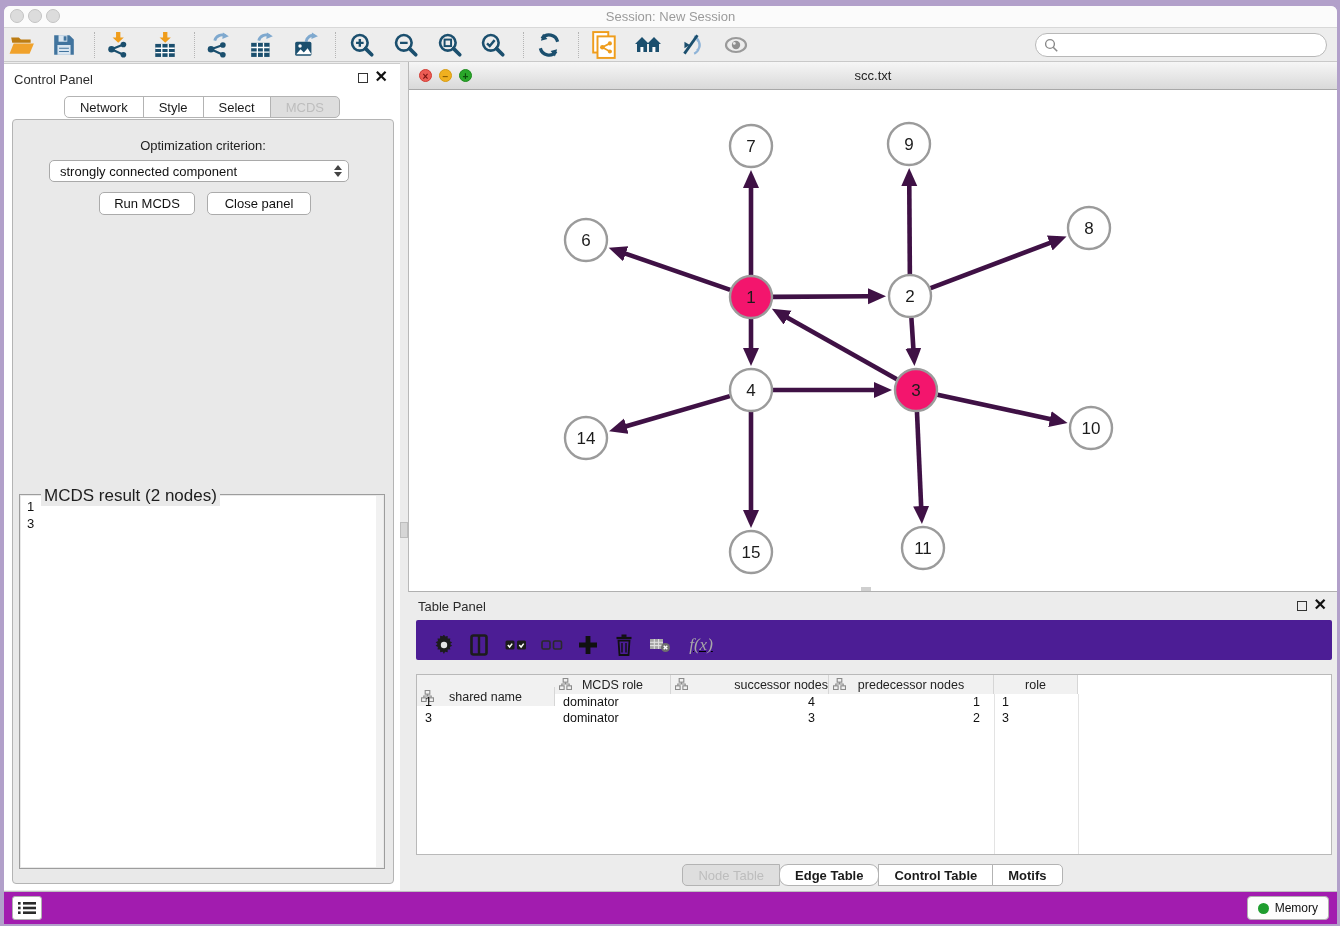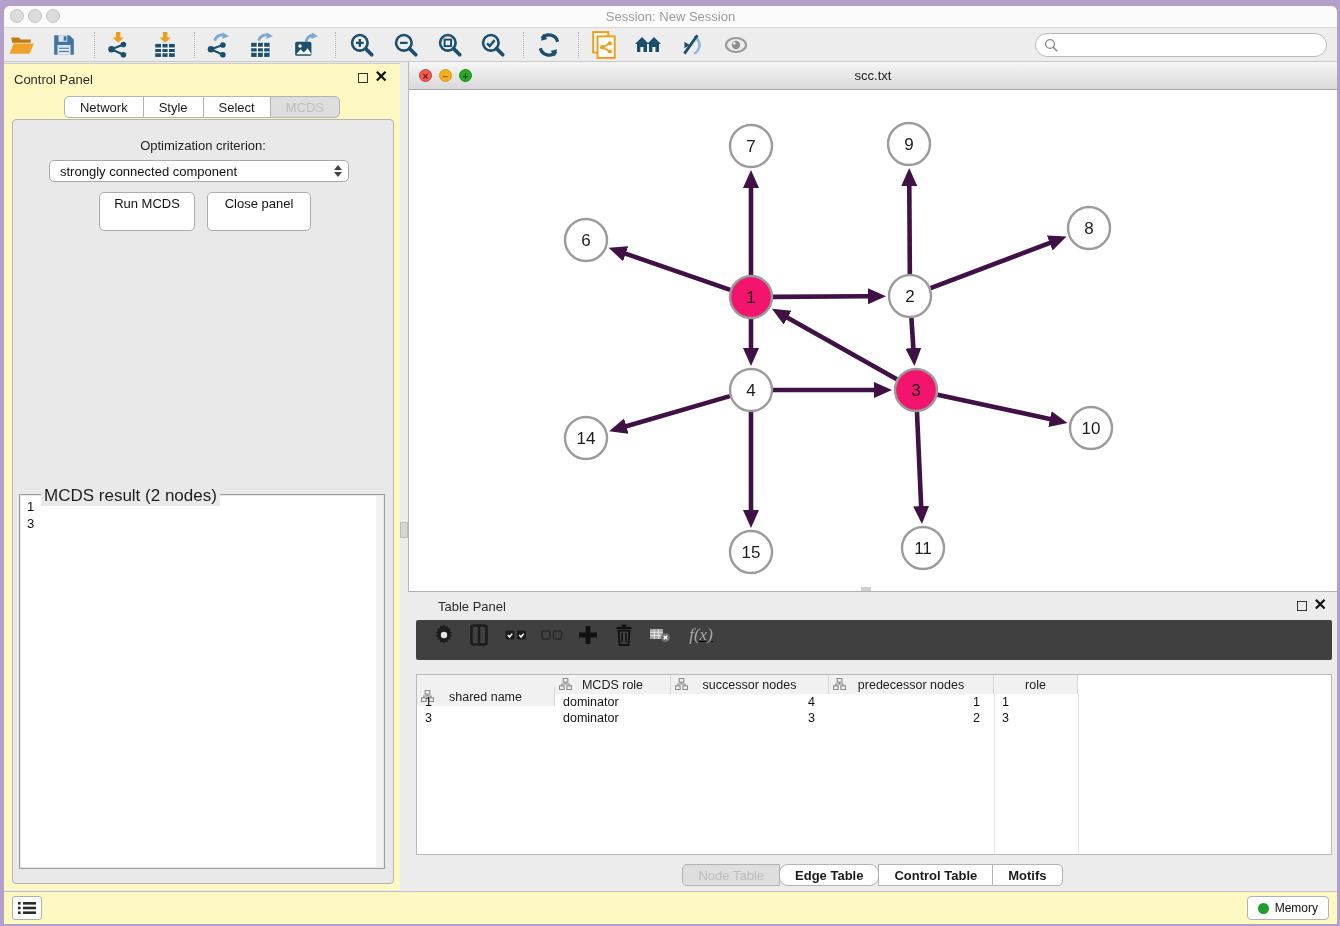--- a/index.html
+++ b/index.html
@@ -26,21 +26,21 @@
   .searchbox { position:absolute; top:5px; height:24px; width:292px; background:#fff;
                border:1px solid #b8b8b8; border-radius:12px; display:flex; align-items:center;
                padding-left:8px; }
 
   
   .v-splitter-handle { position:absolute; left:396px; top:516px; width:8px; height:16px;
                background:#d6d6d6; border:1px solid #bdbdbd; }
 
   
   .control-panel { position:absolute; left:0; top:57px; width:396px; height:827px;
-                   background:#fef9c3; border-top:1px solid #cccccc; }
+                   background:#ffffff; border-top:1px solid #cccccc; }
   .panel-title { position:absolute; left:10px; top:8px; font-size:13px; color:#2b2b2b; }
   .panel-float { position:absolute; top:9px; width:10px; height:10px;
                  border:1.6px solid #333; background:transparent; }
   .panel-close { position:absolute; top:4px; font-size:16px; font-weight:bold; color:#111;
                  line-height:18px; }
   .cp-tabs { position:absolute; left:0; right:0; top:32px; height:22px; display:flex;
              justify-content:center; }
   .seg-tab { border:1px solid #b3b3b3; background:#fff; color:#1a1a1a; font-size:13px;
              padding:3px 15px 0 15px; height:22px; margin-left:-1px; text-align:center; }
   .seg-tab.first { border-radius:5px 0 0 5px; margin-left:0;text-align:center; }
@@ -52,21 +52,21 @@
                font-size:13px; color:#1d1d1d; }
   .dropdown { position:absolute; left:36px; right:44px; top:40px; height:22px; background:#fff;
               border:1px solid #a9a9a9; border-radius:5px; font-size:13px; color:#111;
               display:flex; align-items:center; padding-left:10px; }
   .dd-stepper { position:absolute; right:3px; top:2px; width:15px; height:16px;
                 display:flex; flex-direction:column; align-items:center; justify-content:center; }
   .dd-up { width:0; height:0; border-left:4px solid transparent; border-right:4px solid transparent;
            border-bottom:5px solid #444; margin-bottom:2px; }
   .dd-down { width:0; height:0; border-left:4px solid transparent; border-right:4px solid transparent;
              border-top:5px solid #444; }
-  .cp-btn { position:absolute; top:72px; height:39px; background:#fff; border:1px solid #ababab;
+  .cp-btn { position:absolute; top:72px; height:23px; background:#fff; border:1px solid #ababab;
             border-radius:5px; font-size:13px; color:#111; text-align:center; padding-top:3px; }
   .result-group { position:absolute; left:6px; right:8px; top:374px; bottom:14px; }
   .result-legend { position:absolute; left:22px; top:-8px; background:#e9e9e9; padding:0 3px;
                    font-size:17px; color:#1d1d1d; z-index:2; }
   .result-frame { position:absolute; left:0; right:0; top:0; bottom:0;
                   border:1px solid #9d9d9d; }
   .result-text { position:absolute; left:1px; right:8px; top:1px; bottom:1px; background:#fff;
                  font-size:13px; color:#111; padding:2px 0 0 6px; white-space:pre; line-height:17px; }
   .result-scroll { position:absolute; right:1px; top:1px; bottom:1px; width:7px; background:#f1f1f1; }
 
@@ -76,38 +76,38 @@
   .net-titlebar { position:absolute; left:0; right:0; top:0; height:28px;
                   background:linear-gradient(#f6f6f6,#d9d9d9); border-bottom:1px solid #a8a8a8; }
   .net-title { position:absolute; left:0; right:0; top:6px; text-align:center; font-size:13px; color:#222; }
   .traffic { position:absolute; top:7px; width:13px; height:13px; border-radius:50%;
              text-align:center; font-size:10px; font-weight:bold; line-height:13px; }
   .net-canvas { position:absolute; left:0; right:0; top:28px; bottom:0; background:#fff; }
   .net-resize-handle { position:absolute; left:452px; bottom:0; width:10px; height:4px; background:#cfcfcf; }
 
   
   .table-panel { position:absolute; left:404px; top:588px; width:929px; height:296px; background:#ececec; }
-  .tp-toolbar { position:absolute; left:8px; right:5px; top:26px; height:40px; background:#404040;
-                border-radius:2px; display:flex; align-items:flex-start;text-decoration:underline; }
+  .tp-toolbar { position:absolute; left:8px; right:5px; top:26px; height:40px; background:#4c1d95;
+                border-radius:2px; display:flex; align-items:flex-end;text-decoration:underline; }
   .tp-icon { display:flex; align-items:center; justify-content:center; width:36px; height:30px; }
   .fx-label { font-family:"Liberation Serif", serif; font-style:italic; font-size:17px; color:#a8a8a8; }
   .data-table { position:absolute; left:8px; right:5px; top:80px; height:181px; background:#fff;
                 border:1px solid #b9b9b9; }
   .dt-header { position:absolute; left:0; top:0; height:19px; display:flex; background:#f1f1f1;
                border-bottom:1px solid #c6c6c6; }
   .dt-hcell { position:relative; height:19px; border-right:1px solid #d6d6d6; background:#f1f1f1;
               font-size:12.5px; color:#222; display:flex; align-items:center; justify-content:center; }
   .dt-hicon { position:absolute; left:4px; top:3px; }
   .dt-row { position:absolute; left:0; display:flex; height:16px; }
   .dt-cell { font-size:12.5px; color:#111; height:16px; line-height:16px; }
   .dt-vline { position:absolute; top:19px; bottom:0; width:1px; background:#e3e3e3; }
   .tp-tabs { position:absolute; left:0; right:0; top:270px; height:22px; display:flex; justify-content:center; }
 
   
-  .status-bar { position:absolute; left:0; right:0; bottom:0; height:33px; background:#fef9c3;
+  .status-bar { position:absolute; left:0; right:0; bottom:0; height:33px; background:#a21caf;
                 border-top:1px solid #bfbfbf; }
   .list-btn { position:absolute; left:8px; top:4px; width:30px; height:24px; background:#fff;
               border:1px solid #b0b0b0; border-radius:3px; display:flex; align-items:center; justify-content:center; }
   .memory-btn { position:absolute; right:8px; top:4px; height:24px; background:#fdfdfd;
                 border:1px solid #b0b0b0; border-radius:4px; display:flex; align-items:center;
                 padding:0 10px; font-size:12px; color:#111; }
   .mem-dot { width:11px; height:11px; border-radius:50%; background:#1f9d2f; margin-right:6px; }
 </style>
 </head>
 <body>
@@ -356,21 +356,21 @@
           <circle cx="342" cy="462" r="21" fill="#ffffff" stroke="#9b9b9b" stroke-width="2.4"></circle>
           <text x="342" y="468" text-anchor="middle" font-size="17" fill="#1c1c1c">15</text>
           <circle cx="514" cy="458" r="21" fill="#ffffff" stroke="#9b9b9b" stroke-width="2.4"></circle>
           <text x="514" y="464" text-anchor="middle" font-size="17" fill="#1c1c1c">11</text>
         </svg>
     </div>
     <div class="net-resize-handle"></div>
   </div>
 
   <div class="table-panel">
-    <span class="panel-title" style="top:5px;margin-left:20px;">Table Panel</span>
+    <span class="panel-title" style="top:5px;">Table Panel</span>
     <span class="panel-float" style="right:30px; top:7px;"></span>
     <span class="panel-close" style="right:10px; top:2px;">✕</span>
 
     <div class="tp-toolbar">
       <span class="tp-icon" style="margin-left:10px">
         <svg width="20" height="20" viewBox="0 0 20 20">
             <path d="M10 0l1.3 2.6 2.9-.5 0 2.9 2.9 0-.5 2.9L19.2 9 17 11l2.2 2-2.6 1.3.5 2.9-2.9 0 0 2.9-2.9-.5L10 22l-1.3-2.4-2.9.5 0-2.9-2.9 0 .5-2.9L.8 13 3 11 .8 9l2.6-1.3-.5-2.9 2.9 0 0-2.9 2.9.5z" fill="#1c1c1c" transform="scale(0.9) translate(1,-1)"></path>
             <circle cx="10" cy="10" r="3.2" fill="#e4e4e4"></circle>
           </svg>
       </span>
@@ -437,21 +437,21 @@
           </div>
           <div class="dt-hcell" style="width: 116px;">
             <span class="dt-hicon"><svg width="13" height="12" viewBox="0 0 14 13">
                 <rect x="4.5" y="0.5" width="5" height="4" fill="none" stroke="#8a8a8a" stroke-width="1.2"></rect>
                 <rect x="0.5" y="8.5" width="5" height="4" fill="none" stroke="#8a8a8a" stroke-width="1.2"></rect>
                 <rect x="8.5" y="8.5" width="5" height="4" fill="none" stroke="#8a8a8a" stroke-width="1.2"></rect>
                 <path d="M7 4.5v2M3 8.5v-2h8v2" fill="none" stroke="#8a8a8a" stroke-width="1.2"></path>
               </svg></span>
             <span>MCDS role</span>
           </div>
-          <div class="dt-hcell" style="width: 158px;">
+          <div class="dt-hcell" style="width: 158px; justify-content: flex-end;">
             <span class="dt-hicon"><svg width="13" height="12" viewBox="0 0 14 13">
                 <rect x="4.5" y="0.5" width="5" height="4" fill="none" stroke="#8a8a8a" stroke-width="1.2"></rect>
                 <rect x="0.5" y="8.5" width="5" height="4" fill="none" stroke="#8a8a8a" stroke-width="1.2"></rect>
                 <rect x="8.5" y="8.5" width="5" height="4" fill="none" stroke="#8a8a8a" stroke-width="1.2"></rect>
                 <path d="M7 4.5v2M3 8.5v-2h8v2" fill="none" stroke="#8a8a8a" stroke-width="1.2"></path>
               </svg></span>
             <span>successor nodes</span>
           </div>
           <div class="dt-hcell" style="width: 165px;">
             <span class="dt-hicon"><svg width="13" height="12" viewBox="0 0 14 13">

